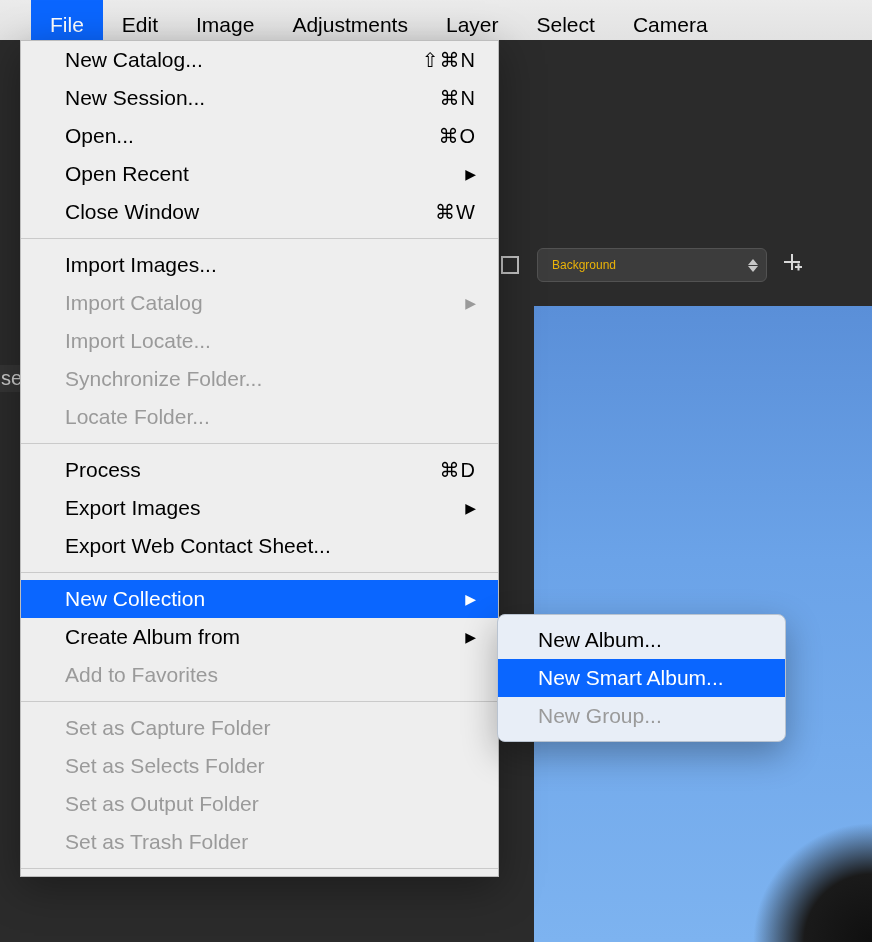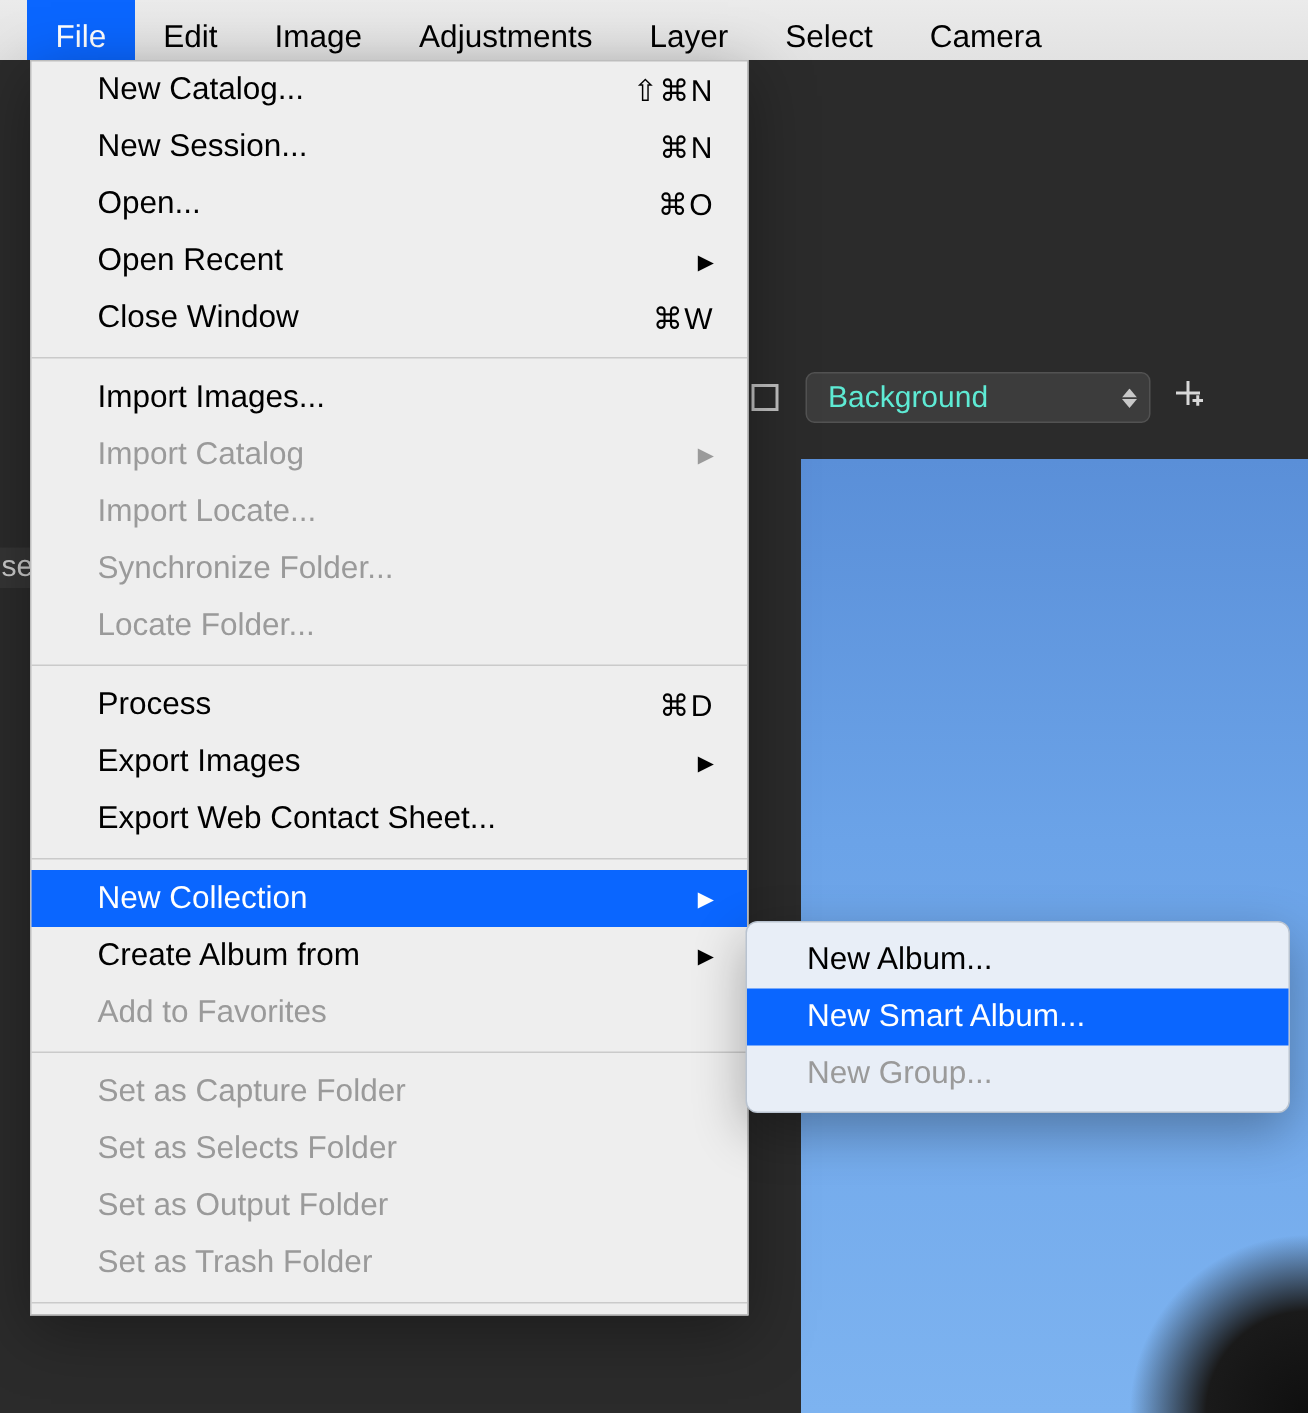--- a/index.html
+++ b/index.html
@@ -14,21 +14,21 @@
       background: #2a2a2a;
       overflow: hidden;
       position: relative;
     }
     .menubar {
       display: flex;
       align-items: center;
       height: 51px;
       background: linear-gradient(#ebebeb, #e0e0e0);
       border-bottom: 1px solid #b0b0b0;
-      padding-left: 0;
+      padding-left: 13px;
     }
     .menubar-leading {
       width: 18px;
       height: 100%;
       display: flex;
       align-items: center;
       justify-content: flex-end;
       color: #000;
       font-size: 22px;
     }
@@ -88,22 +88,22 @@
       align-items: center;
       background: #3c3c3c;
       border: 1px solid #525252;
       border-radius: 6px;
       height: 34px;
       padding: 0 8px 0 14px;
       min-width: 230px;
       justify-content: space-between;
     }
     .dropdown-label {
-      color: #5eead4;
-      font-size: 20px;
+      color: #eab308;
+      font-size: 12px;
     }
     .dropdown-arrows {
       display: flex;
       flex-direction: column;
       gap: 1px;
       margin-left: 10px;
     }
     .dropdown-arrows svg {
       display: block;
     }
@@ -174,21 +174,21 @@
     .menu-item.highlighted .menu-arrow {
       color: #fff;
     }
     .menu-item.disabled .menu-arrow {
       color: #9a9a9a;
     }
     .submenu {
       position: absolute;
       top: 614px;
       left: 497px;
-      width: 363px;
+      width: 289px;
       background: #e8eef7;
       border: 1px solid #b9c3d0;
       border-radius: 8px;
       box-shadow: 0 12px 35px rgba(0,0,0,0.3);
       padding: 6px 0;
     }
     .submenu-item {
       display: flex;
       align-items: center;
       padding: 6px 22px 6px 40px;

